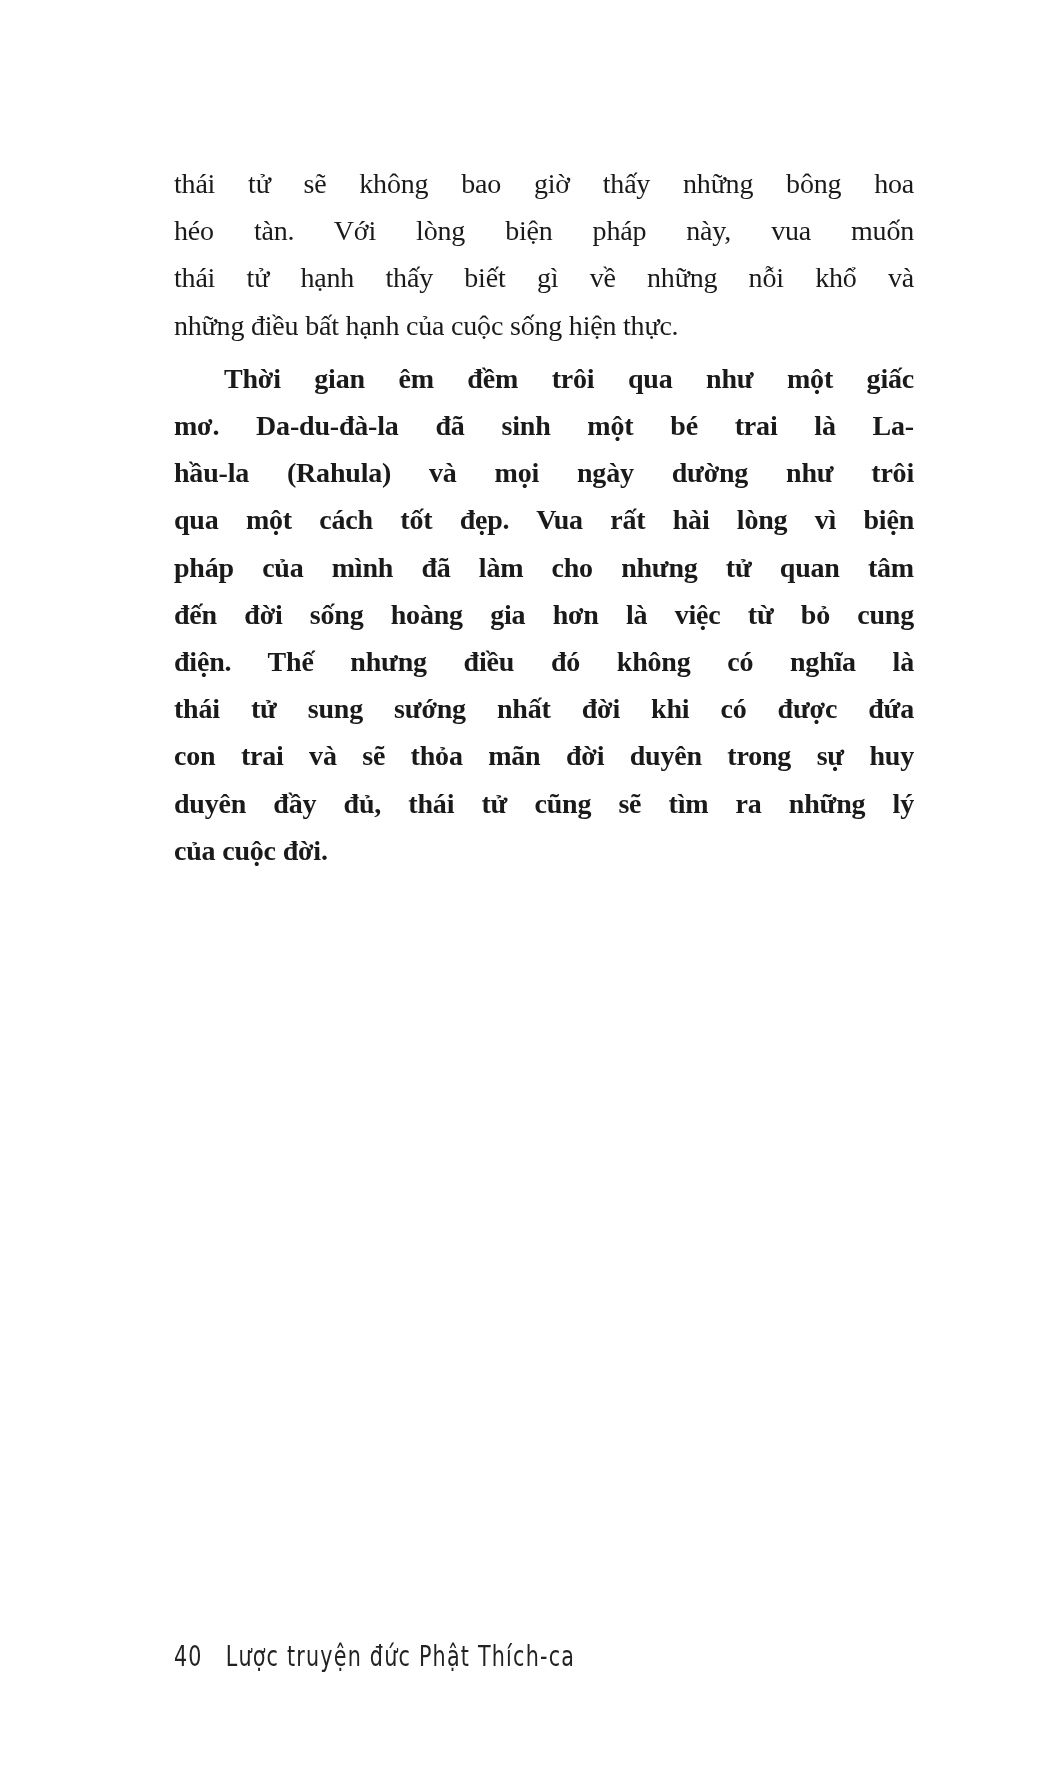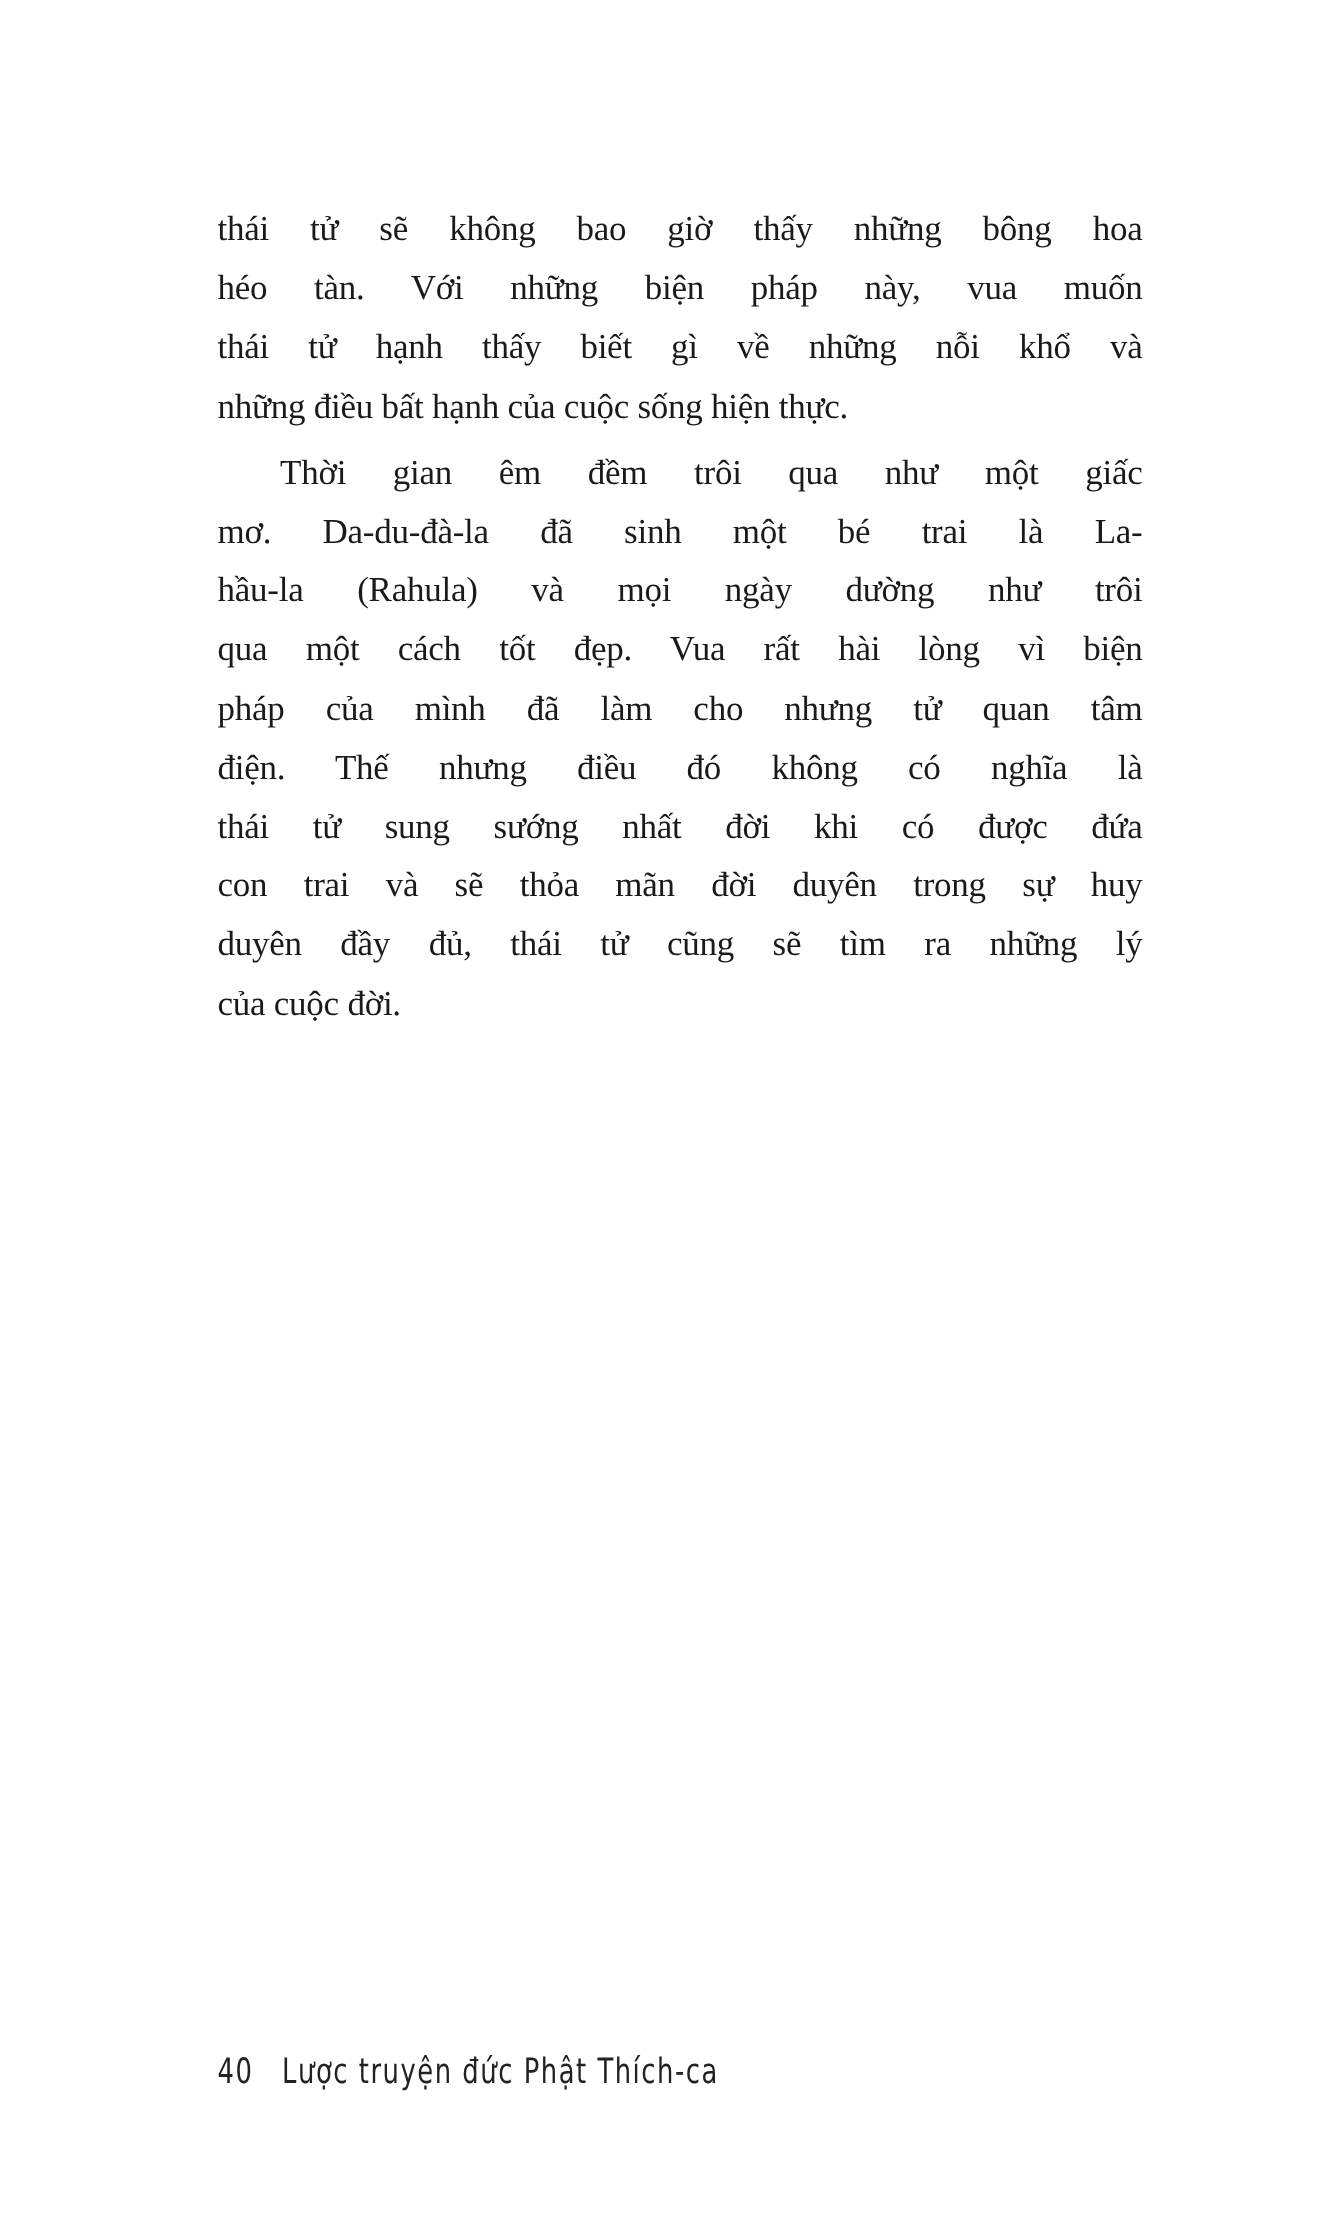--- a/index.html
+++ b/index.html
@@ -23,20 +23,21 @@
     font-size: 28px;
     line-height: 47.2px;
     text-align: justify;
     letter-spacing: -0.2px;
   }
   .page-body p {
     margin: 0;
   }
   .page-body p.para + p.para {
     margin-top: 6px;
+    font-weight: bold;
   }
   .line {
     display: block;
     text-align: justify;
     text-align-last: justify;
     white-space: nowrap;
   }
   .line.last {
     text-align-last: left;
   }
@@ -55,30 +56,31 @@
     transform-origin: left center;
     letter-spacing: 1.5px;
   }
 </style>
 </head>
 <body>
 
 <div class="page-body">
   <p class="para">
     <span class="line">thái tử sẽ không bao giờ thấy những bông hoa</span>
-    <span class="line">héo tàn. Với những biện pháp này, vua muốn</span>
+    <span class="line">héo tàn. Với lòng biện pháp này, vua muốn</span>
     <span class="line">thái tử hạnh thấy biết gì về những nỗi khổ và</span>
     <span class="line last">những điều bất hạnh của cuộc sống hiện thực.</span>
   </p>
   <p class="para">
     <span class="line" style="padding-left:50px">Thời gian êm đềm trôi qua như một giấc</span>
     <span class="line">mơ. Da-du-đà-la đã sinh một bé trai là La-</span>
     <span class="line">hầu-la (Rahula) và mọi ngày dường như trôi</span>
     <span class="line">qua một cách tốt đẹp. Vua rất hài lòng vì biện</span>
     <span class="line">pháp của mình đã làm cho nhưng tử quan tâm</span>
+    <span class="line">đến đời sống hoàng gia hơn là việc từ bỏ cung</span>
     <span class="line">điện. Thế nhưng điều đó không có nghĩa là</span>
     <span class="line">thái tử sung sướng nhất đời khi có được đứa</span>
     <span class="line">con trai và sẽ thỏa mãn đời duyên trong sự huy</span>
     <span class="line">duyên đầy đủ, thái tử cũng sẽ tìm ra những lý</span>
     <span class="line last">của cuộc đời.</span>
   </p>
 </div>
 
 <div class="footer">
   <span>40</span>

